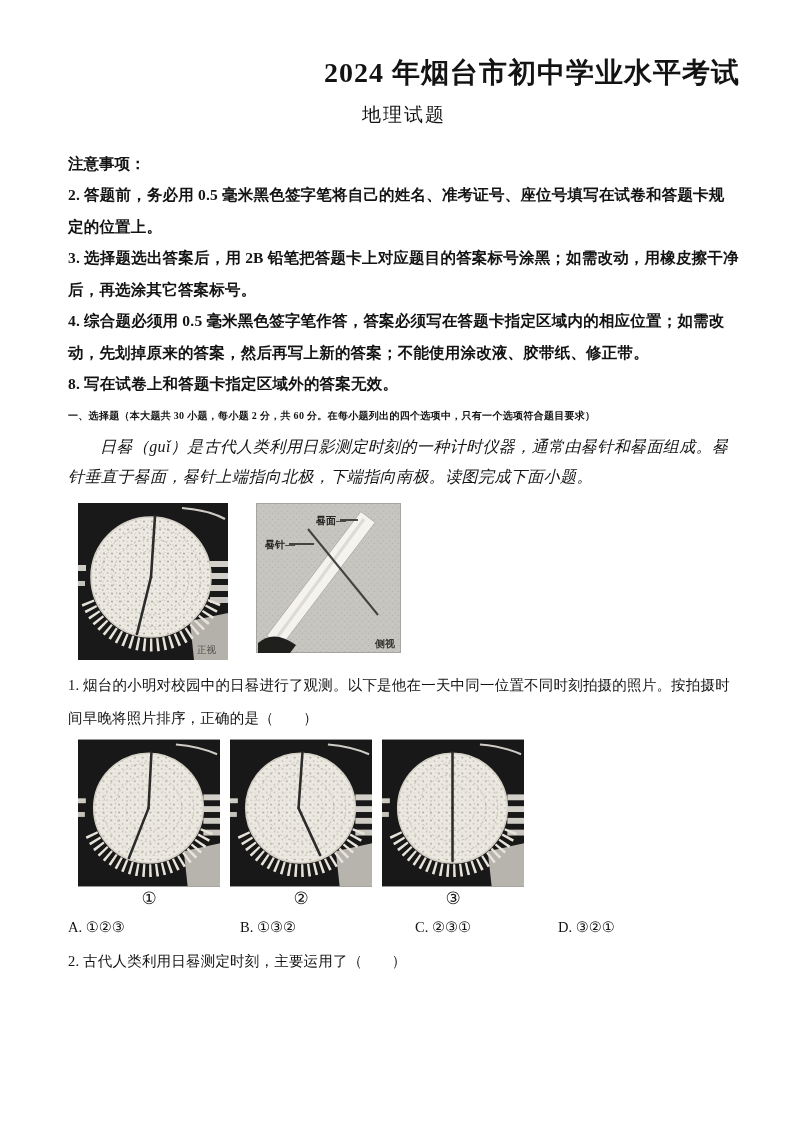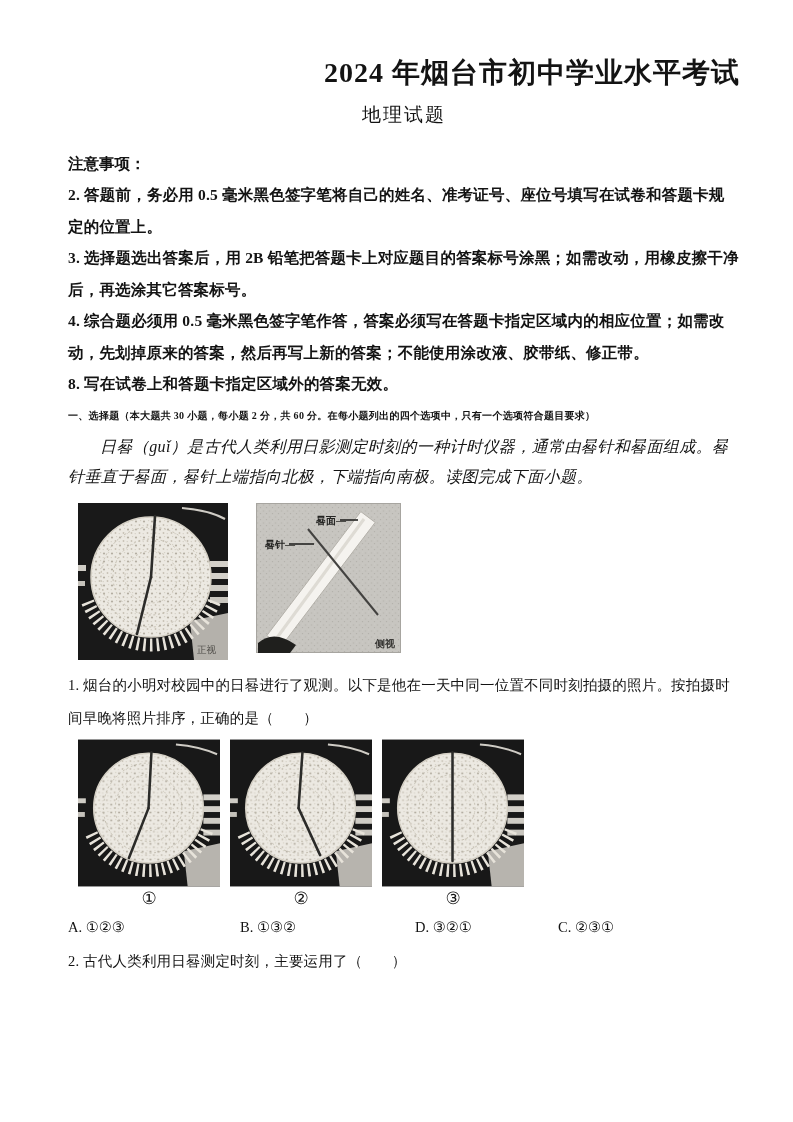--- a/index.html
+++ b/index.html
@@ -175,20 +175,20 @@
           <path d="M72 13 L72 70" stroke="#2b2b29" stroke-width="2.6" stroke-linecap="round"></path>
           <path d="M72 70 L72 124" stroke="#2b2b29" stroke-width="2.6" stroke-linecap="round"></path>
         </svg>
         <figcaption class="photo-label">③</figcaption>
       </figure>
     </div>
 
     <div class="options-row">
       <span>A. ①②③</span>
       <span>B. ①③②</span>
+      <span>C. ②③①</span>
       <span>D. ③②①</span>
-      <span>C. ②③①</span>
     </div>
 
     <p class="question q2">2. 古代人类利用日晷测定时刻，主要运用了（　　）</p>
 
   </div>
 </div>
 
 </body></html>

